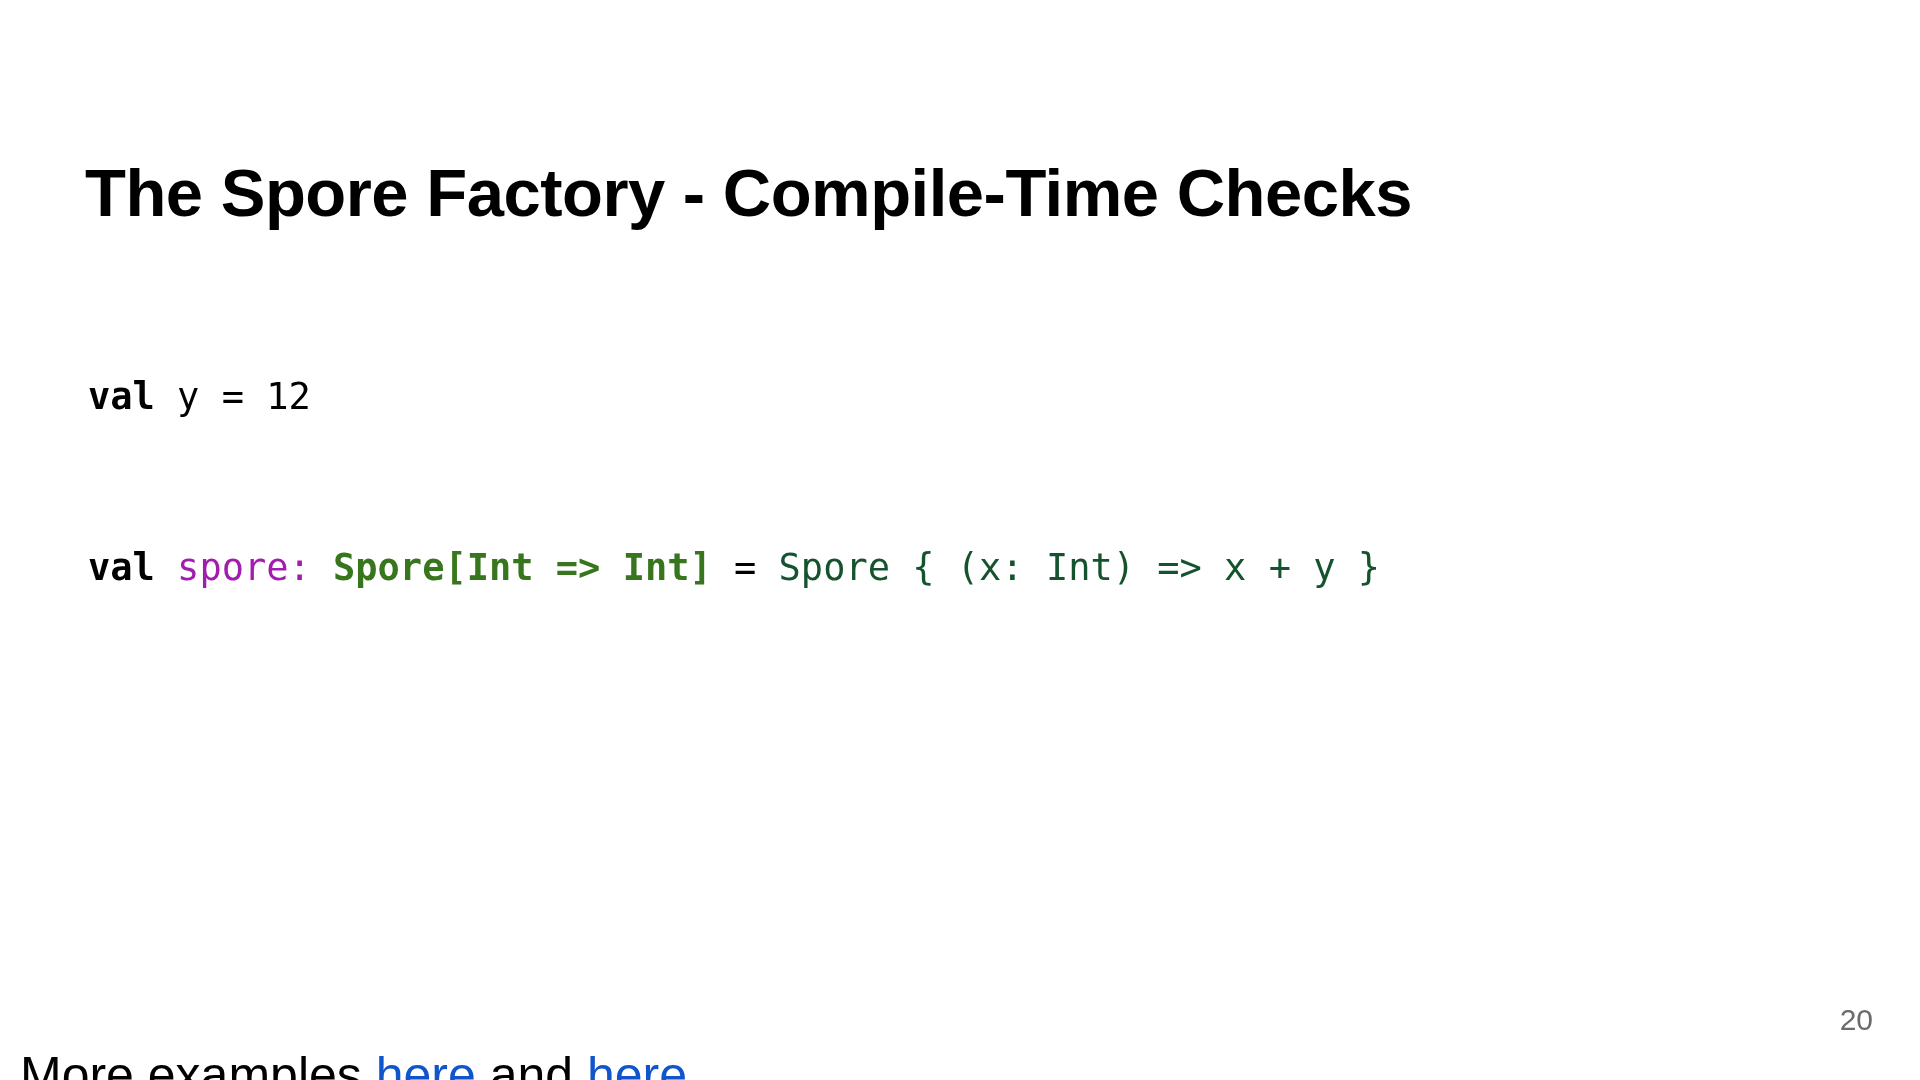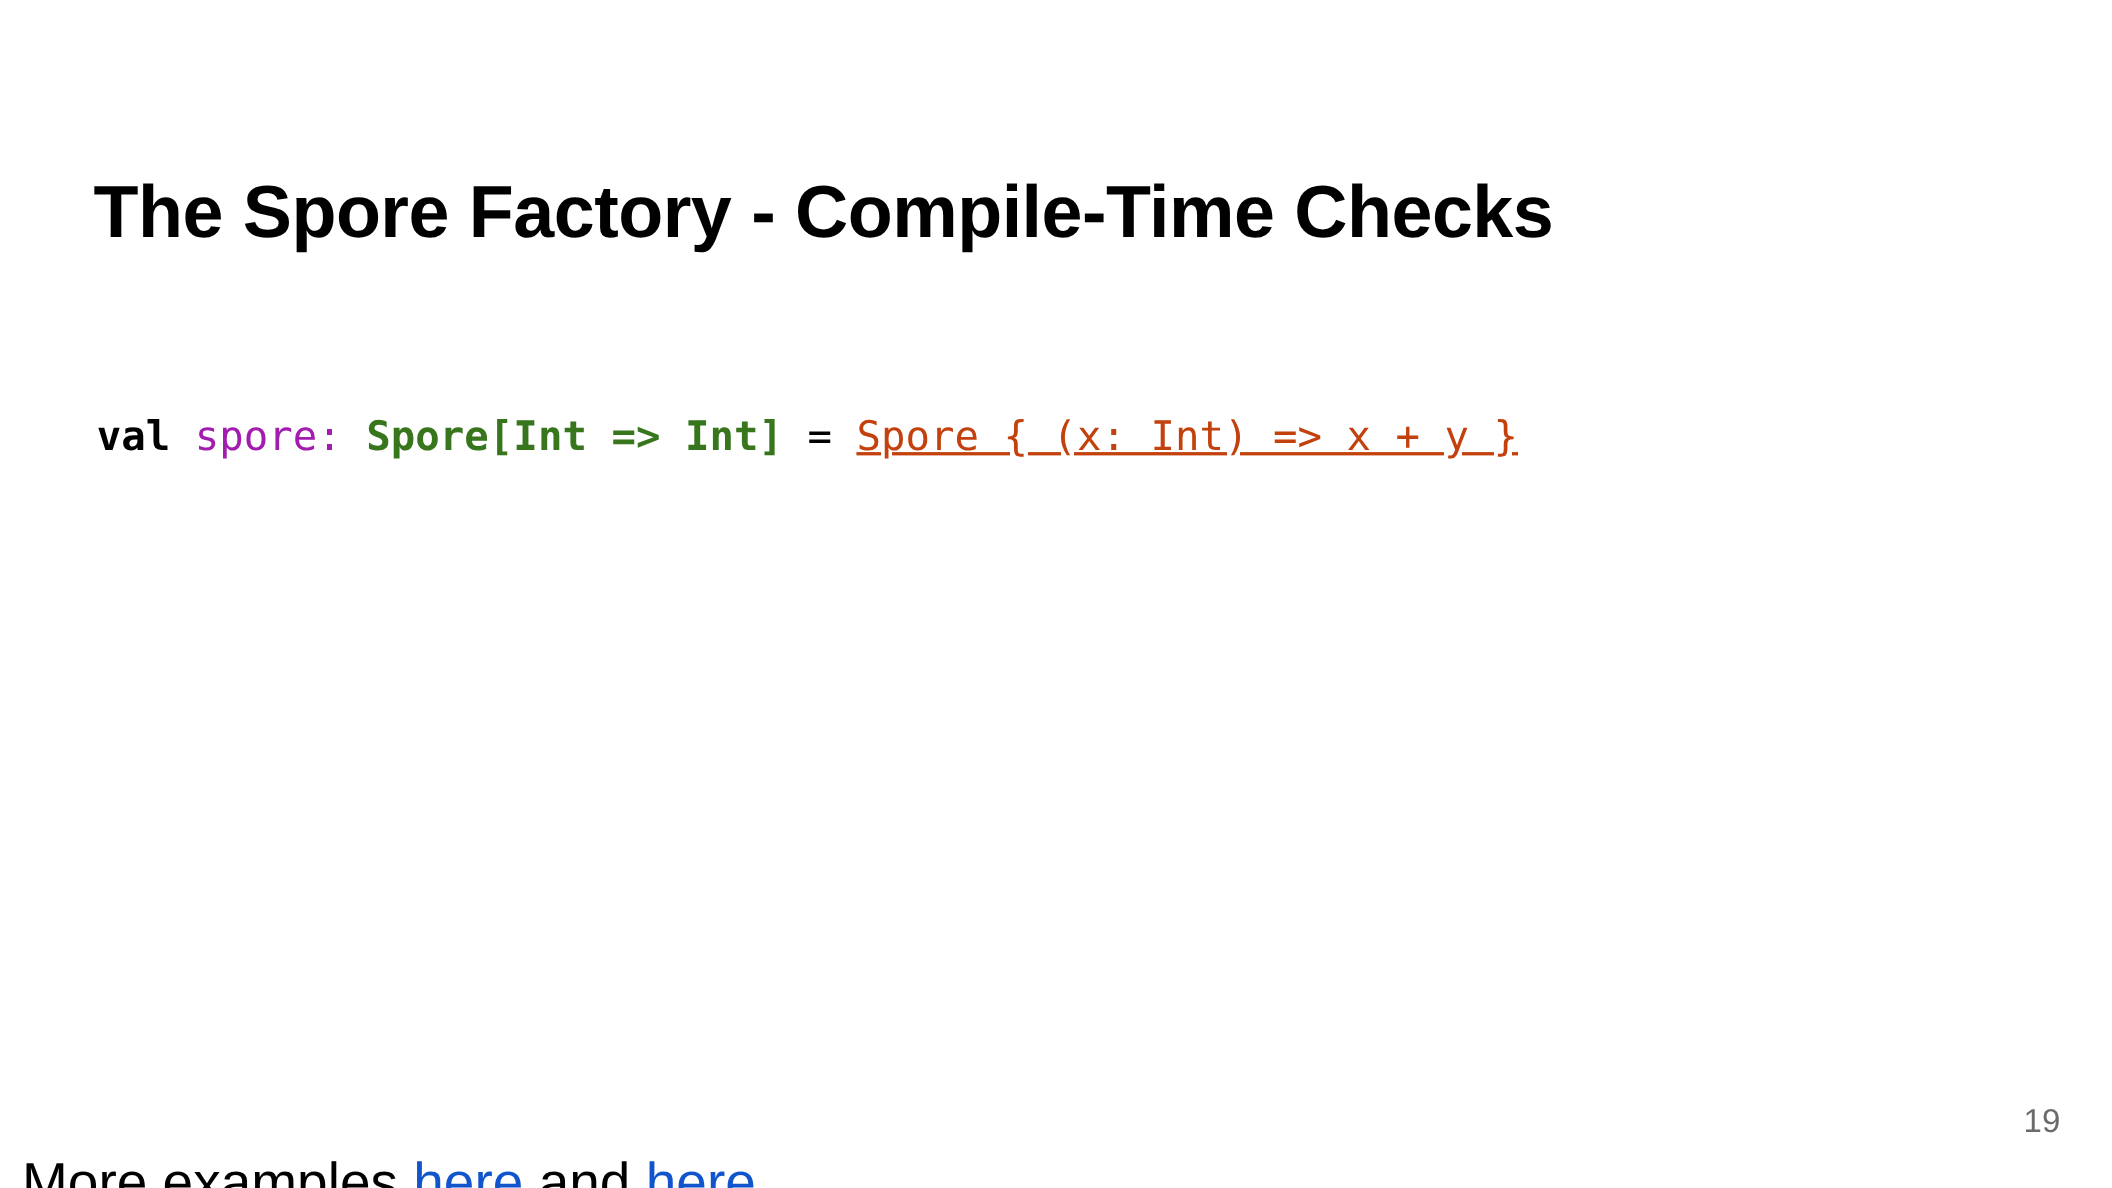--- a/index.html
+++ b/index.html
@@ -64,20 +64,21 @@
   }
 </style>
 </head>
 <body>
 
 <div class="slide">
 
   <h1 class="slide-title">The Spore Factory - Compile-Time Checks</h1>
 
   <div class="code-block">
-    <span class="code-line"><span class="tok-kw" style="color: rgb(0, 0, 0);">val</span><span style="color: #a21caf;"> spore: </span><span style="color: rgb(56, 118, 29); font-weight: bold;">Spore[Int =&gt; Int]</span><span style="color: rgb(0, 0, 0);"> = </span><span style="color: #c2410c; text-decoration: underline;">Spore { (x: Int) =&gt; x + y }</span></span>
+    <span class="code-line"><span class="tok-kw" style="color: rgb(0, 0, 0);">val</span><span style="color: rgb(0, 0, 0);"> y = 12</span></span>
+    <span class="code-line"><span class="tok-kw" style="color: rgb(0, 0, 0);">val</span><span style="color: #a21caf;"> spore: </span><span style="color: rgb(56, 118, 29); font-weight: bold;">Spore[Int =&gt; Int]</span><span style="color: rgb(0, 0, 0);"> = </span><span style="color: #14532d;">Spore { (x: Int) =&gt; x + y }</span></span>
   </div>
 
   <div class="footer"><span>More examples </span><span class="link" style="color: rgb(17, 85, 204); text-decoration-color: rgb(17, 85, 204);">here</span><span> and </span><span class="link" style="color: rgb(17, 85, 204); text-decoration-color: rgb(17, 85, 204);">here</span></div>
 
-  <div class="page-number">19</div>
+  <div class="page-number">20</div>
 
 </div>
 
 </body></html>

